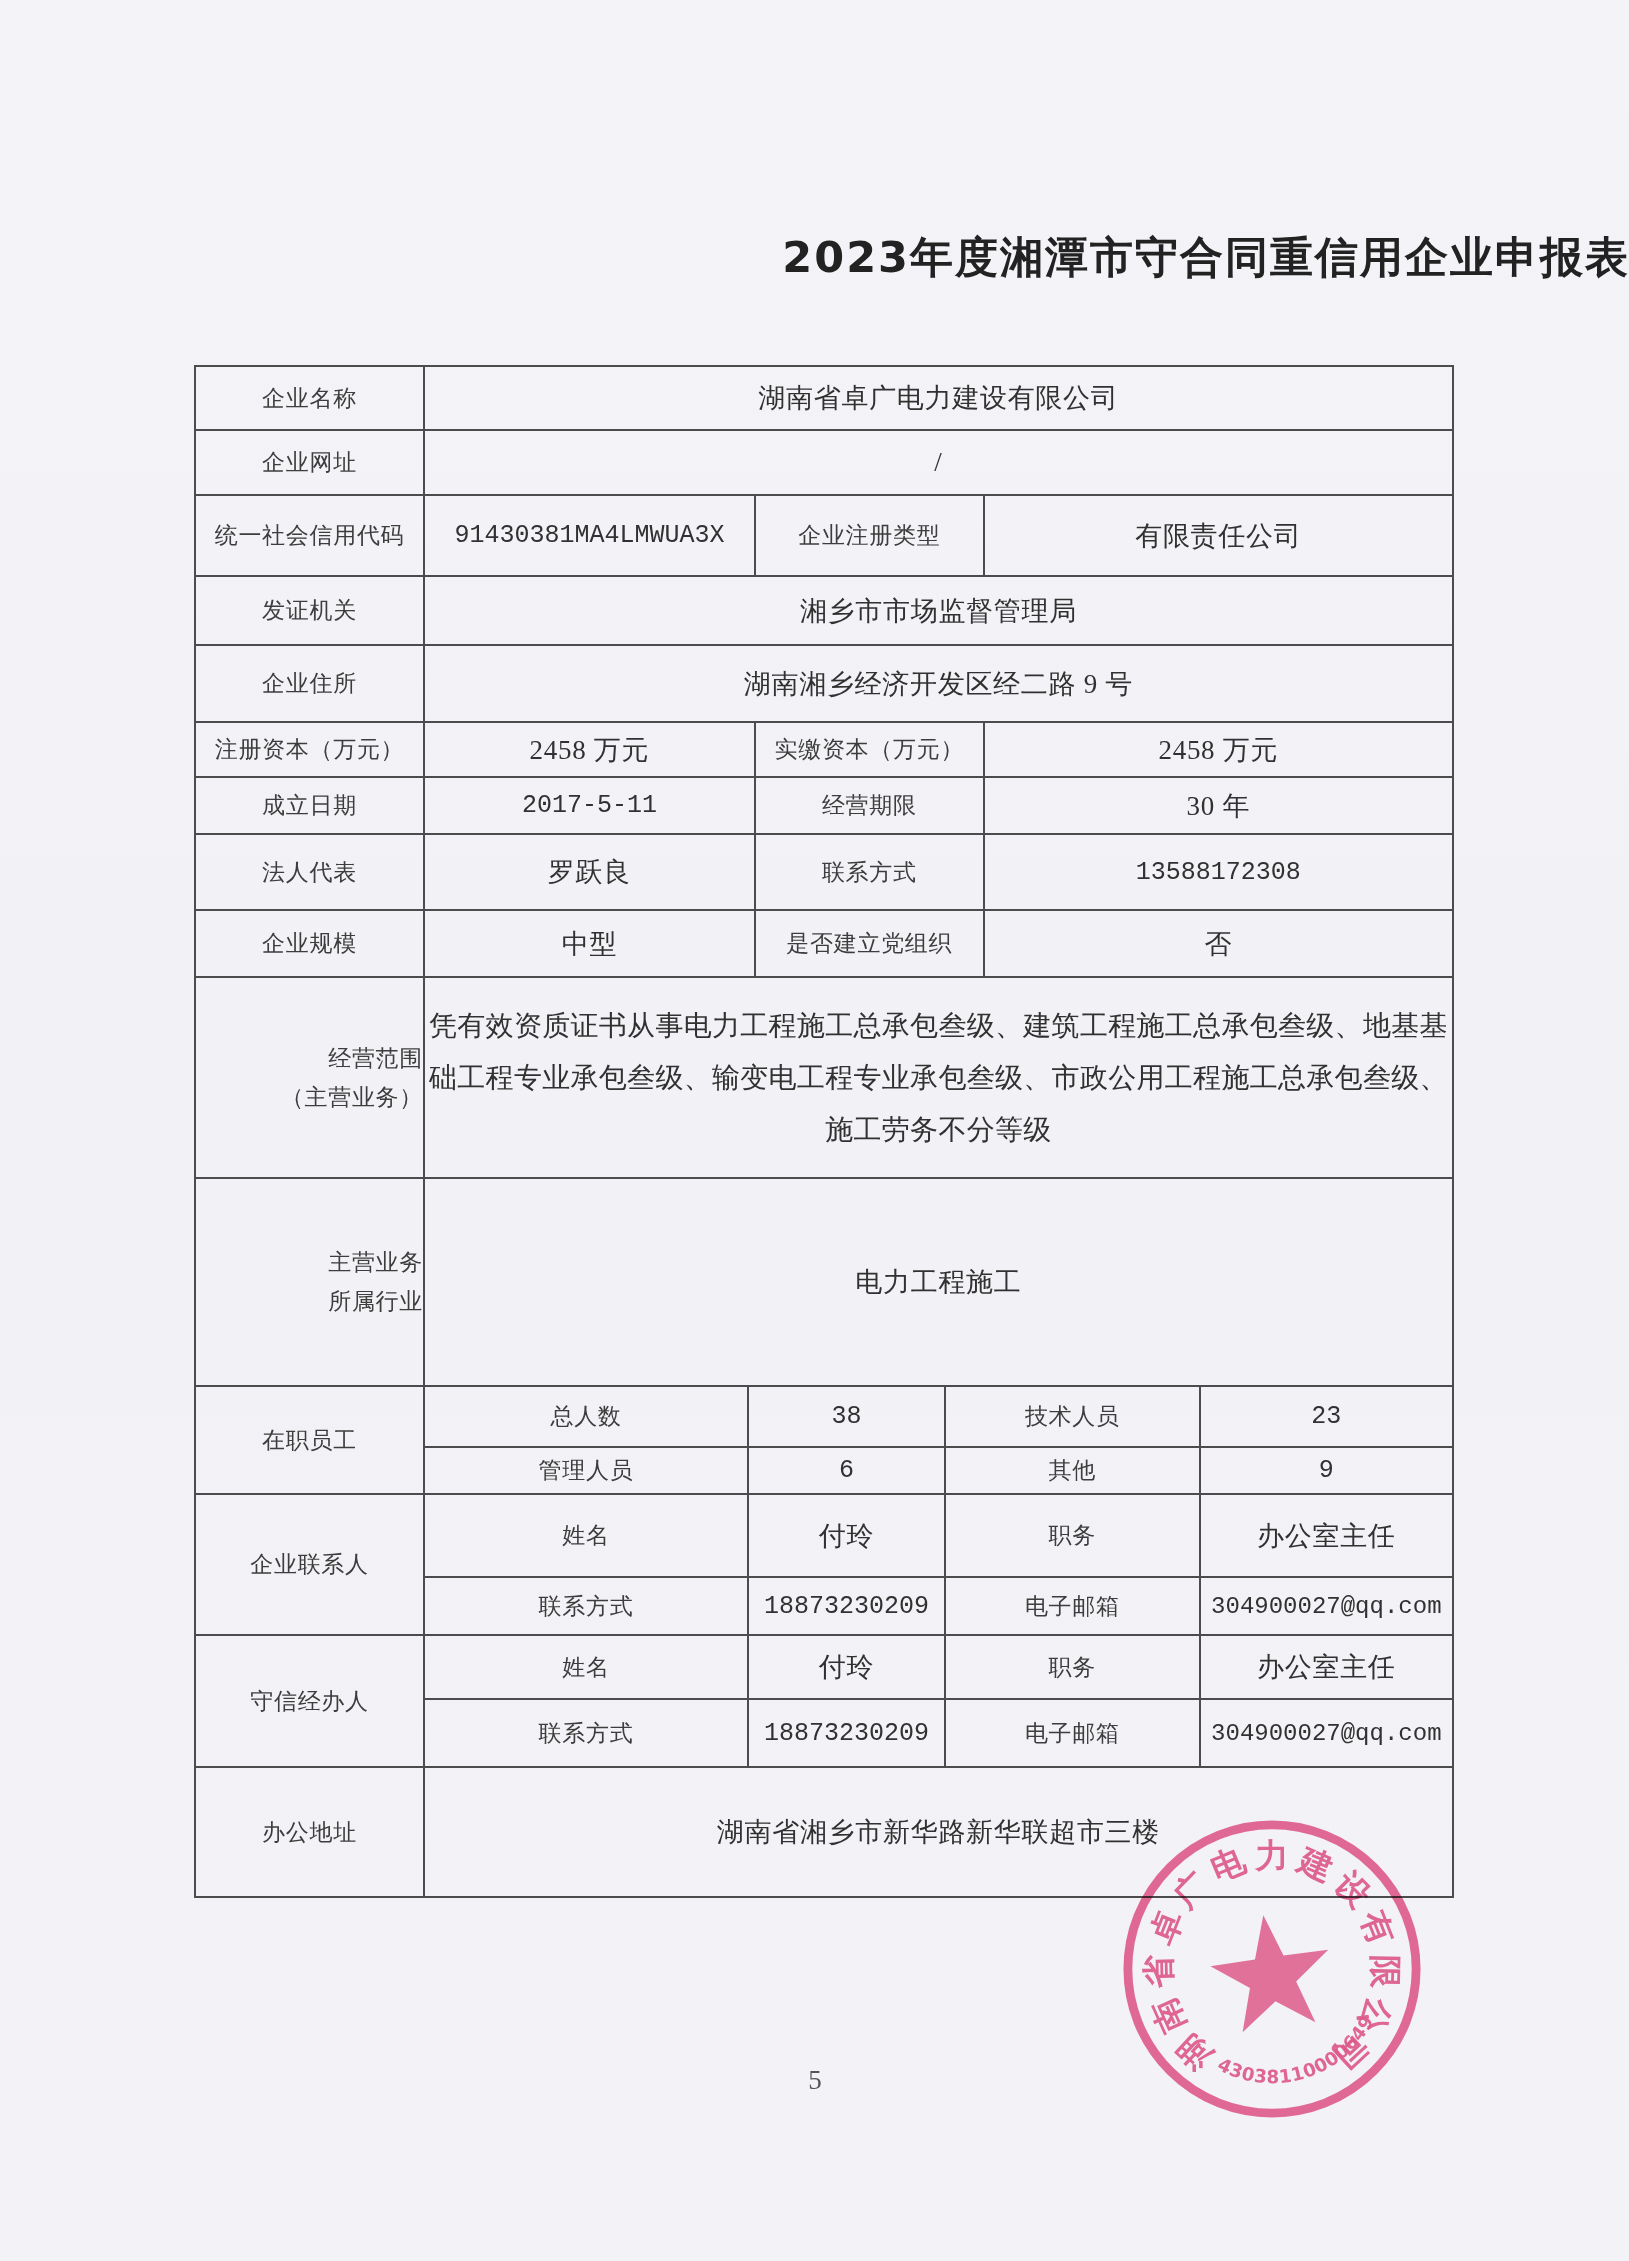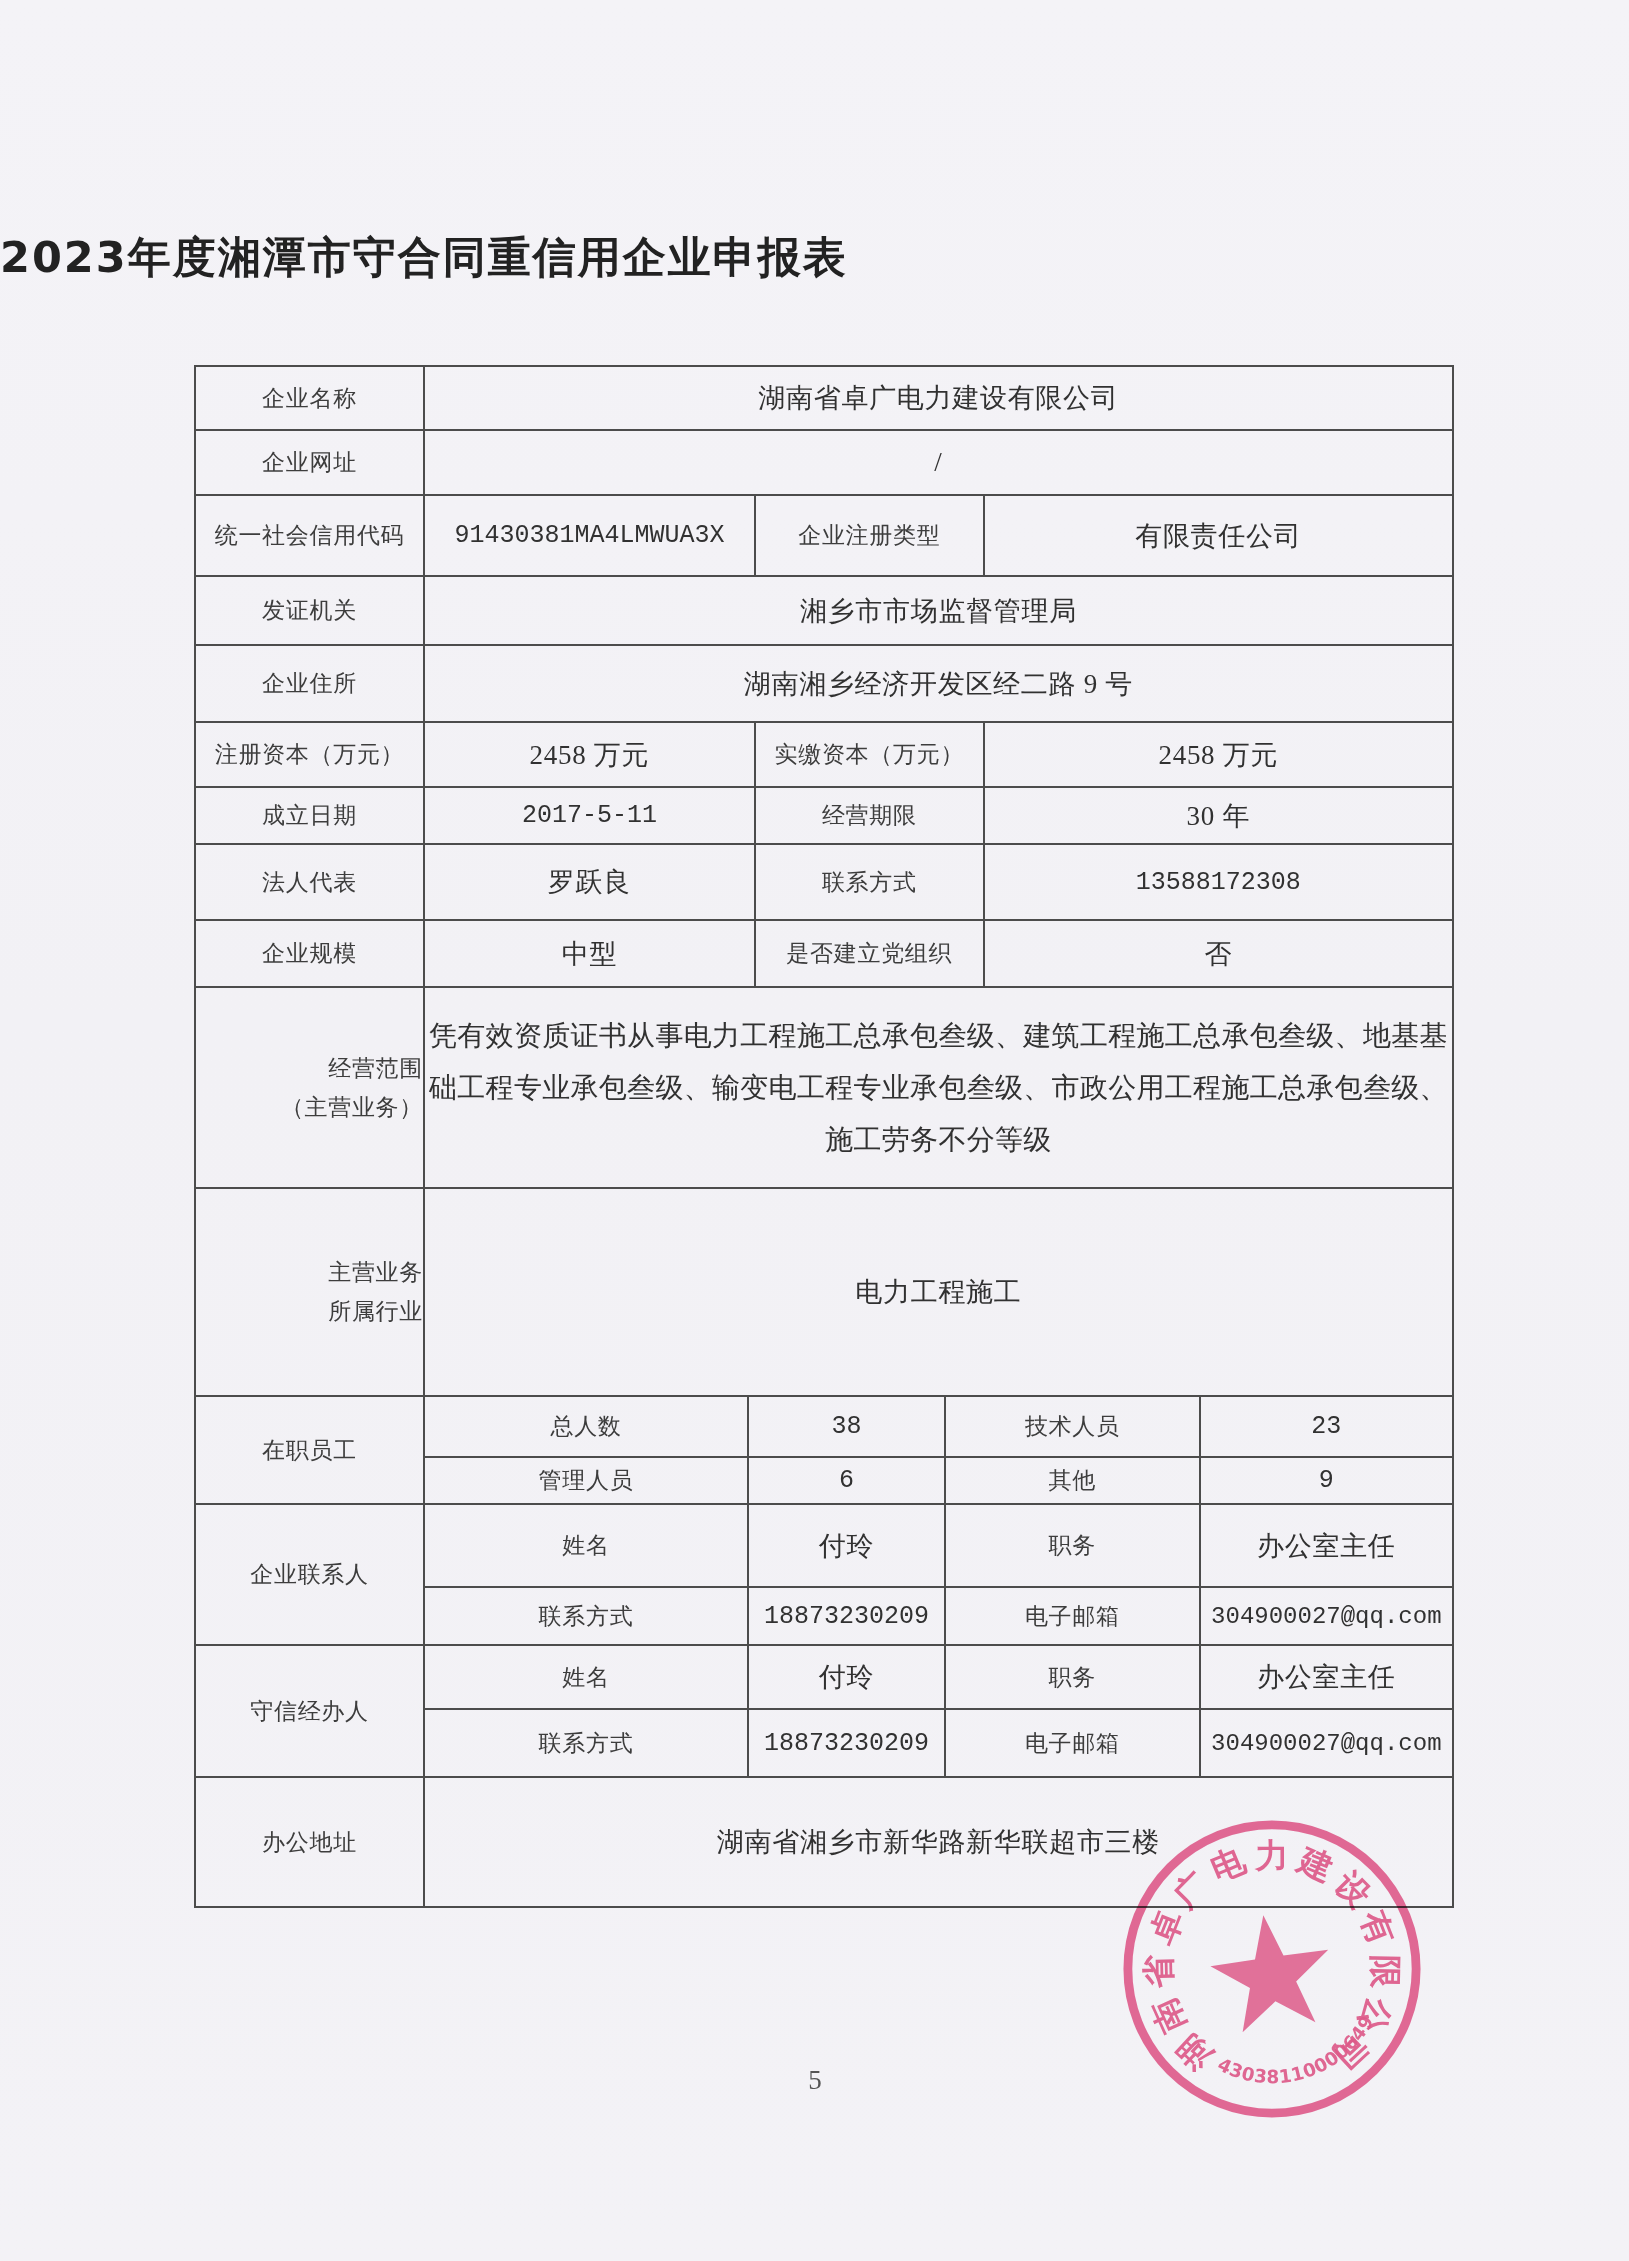--- a/index.html
+++ b/index.html
@@ -5,21 +5,21 @@
   html,body{margin:0;padding:0;}
   body{
     width:1630px;height:2261px;
     background:linear-gradient(180deg,#f4f3f7 0%,#f2f1f5 45%,#f3f2f6 100%);
     font-family:"Liberation Serif","DejaVu Serif",serif;
     color:#333;position:relative;overflow:hidden;
   }
   .page{position:absolute;inset:0;}
   .title{
     position:absolute;top:229px;left:0;right:0;
-    text-align:left;margin:0;
+    text-align:right;margin:0;
     font-family:"DejaVu Sans","Liberation Sans",sans-serif;
     font-weight:700;font-size:43px;letter-spacing:2px;color:#222;
   }
   table.form{
     position:absolute;left:194px;top:365px;width:1259px;
     border-collapse:collapse;table-layout:fixed;padding-left:32px;
   }
   table.form td{
     border:2.7px solid #4c4c4c;
     text-align:center;vertical-align:middle;
@@ -78,21 +78,21 @@
         <td class="val" colspan="2">有限责任公司</td>
       </tr>
       <tr style="height:69px">
         <td class="lab">发证机关</td>
         <td class="val" colspan="6">湘乡市市场监督管理局</td>
       </tr>
       <tr style="height:77px">
         <td class="lab">企业住所</td>
         <td class="val" colspan="6">湖南湘乡经济开发区经二路 9 号</td>
       </tr>
-      <tr style="height:65px">
+      <tr style="height:55px">
         <td class="lab">注册资本（万元）</td>
         <td class="val" colspan="2">2458 万元</td>
         <td class="lab" colspan="2">实缴资本（万元）</td>
         <td class="val" colspan="2">2458 万元</td>
       </tr>
       <tr style="height:57px">
         <td class="lab">成立日期</td>
         <td class="val num" colspan="2">2017-5-11</td>
         <td class="lab" colspan="2">经营期限</td>
         <td class="val" colspan="2">30 年</td>

